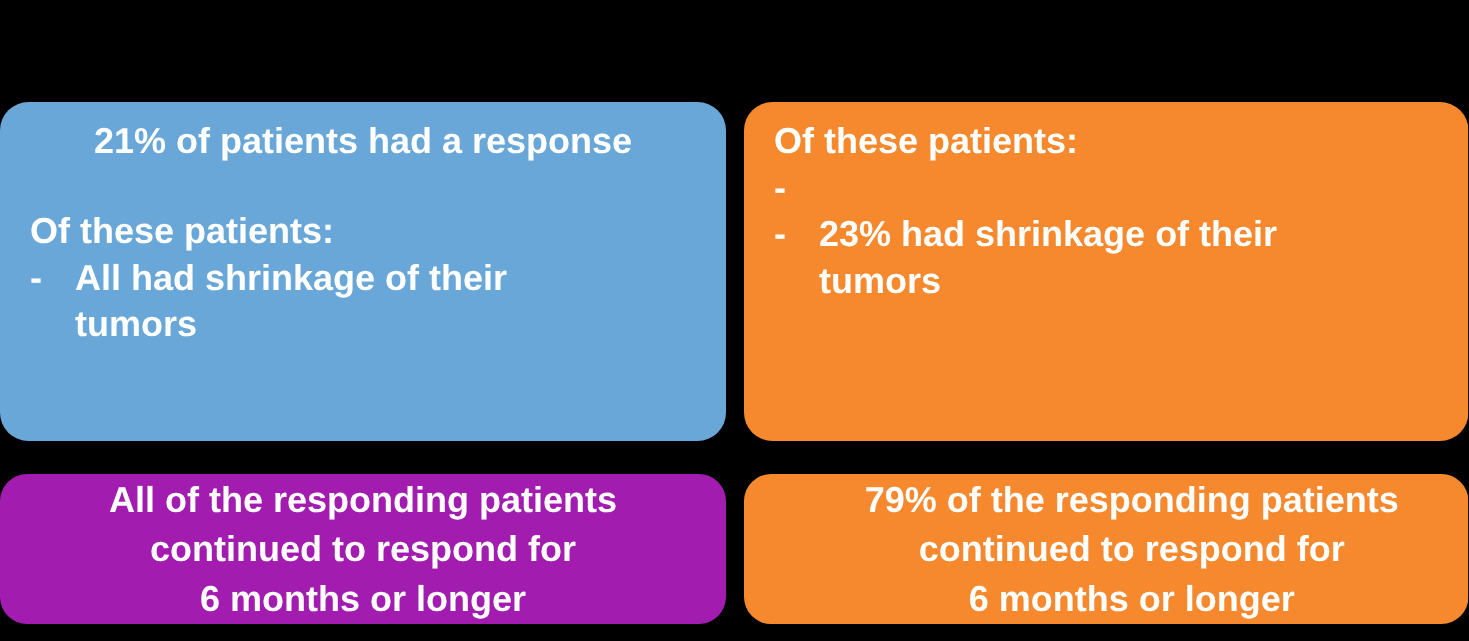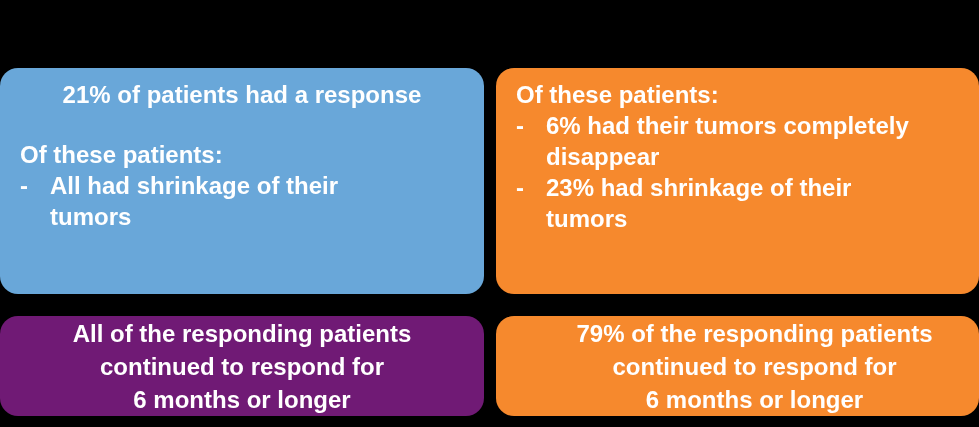--- a/index.html
+++ b/index.html
@@ -11,21 +11,21 @@
     font-family:"Liberation Sans", sans-serif;
     font-weight:700;
     color:#fff;
     -webkit-font-smoothing:antialiased;
   }
   .panel{
     position:absolute;
     border-radius:18px;
     box-sizing:border-box;
   }
-  .panel.top{top:68px;height:226px;padding:11px 20px;}
+  .panel.top{top:68px;height:226px;padding:11px 20px;border-radius:19px;}
   .panel.bottom{
     top:316px;height:100px;
     display:flex;align-items:center;justify-content:center;
     text-align:center;
   }
   .pos-left{left:0;width:484px;}
   .pos-right{left:496px;width:483px;}
   .title{
     text-align:center;
     font-size:24px;line-height:31px;
@@ -53,31 +53,29 @@
       <span class="dash">-</span>
       <span class="btext">All had shrinkage of their
 tumors</span>
     </div>
   </div>
 
   <div class="panel top pos-right" style="background: rgb(246, 137, 45);">
     <div class="lead">Of these patients:</div>
     <div class="bullet">
       <span class="dash">-</span>
-      <span class="btext">6% had their tumors completely
-disappear</span>
     </div>
     <div class="bullet">
       <span class="dash">-</span>
       <span class="btext">23% had shrinkage of their
 tumors</span>
     </div>
   </div>
 
-  <div class="panel bottom pos-left" style="background: #701a75; justify-content: center;">
+  <div class="panel bottom pos-left" style="background: #a21caf; justify-content: center;">
     <div class="bottom-text">All of the responding patients
 continued to respond for
 6 months or longer</div>
   </div>
 
   <div class="panel bottom pos-right" style="background: rgb(246, 137, 45); padding-left: 34px;">
     <div class="bottom-text">79% of the responding patients
 continued to respond for
 6 months or longer</div>
   </div>

